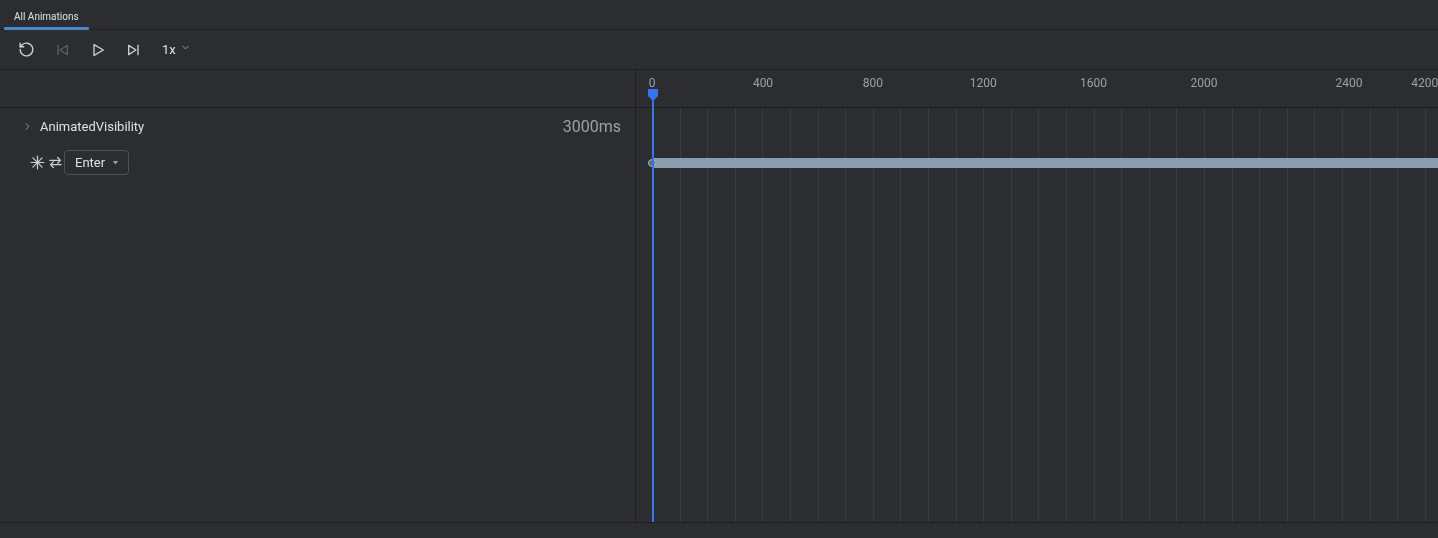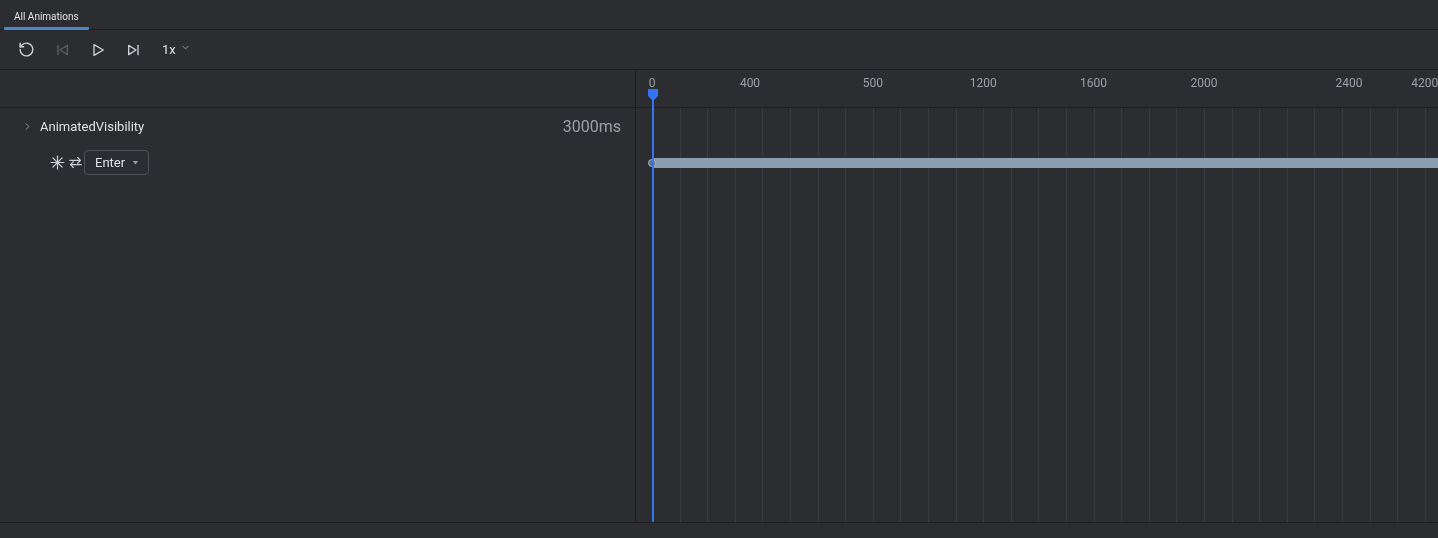--- a/index.html
+++ b/index.html
@@ -97,21 +97,21 @@
   }
   .row .spacer { flex: 1; }
   .row .duration { color: #9da0a8; font-size: 16px; }
   .chevron {
     width: 14px; height: 14px;
     display: flex; align-items: center; justify-content: center;
     margin-right: 6px;
     color: #9da0a8;
     cursor: pointer;
   }
-  .row.sub { padding-left: 48px; gap: 0; }
+  .row.sub { padding-left: 28px; gap: 0; }
   .row.sub .icon { color: #ced0d6; width: 18px; height: 18px; display:flex; align-items:center; justify-content:center; }
   .enter-select {
     display: flex; align-items: center; gap: 6px;
     border: 1px solid #4e5157;
     border-radius: 4px;
     padding: 4px 8px 4px 10px;
     color: #dfe1e5;
     cursor: pointer;
     font-size: 13px;
     background: #2b2d30;
@@ -289,22 +289,22 @@
           </span>
         </div>
       </div>
     </div>
   </div>
 
   <div class="right-pane">
     <div class="ruler">
       <div class="labels" id="ruler-labels">
           <span style="left: 16px;">0</span>
-          <span style="left: 114px;">400</span>
-          <span style="left: 236.8px;">500</span>
+          <span style="left: 127px;">400</span>
+          <span style="left: 236.8px;">800</span>
           <span style="left: 347.2px; text-align: center;">1200</span>
           <span style="left: 457.6px;">1600</span>
           <span style="left: 568px;">2000</span>
           <span style="left: 713px;">2400</span>
           <span style="left: 788.8px;">4200</span>
         </div>
     </div>
     <div class="gridlines" id="gridlines" style="top: 38px;">
         <div class="vline" style="left: 16px;"></div>
         <div class="vline" style="left: 43.6px;"></div>

